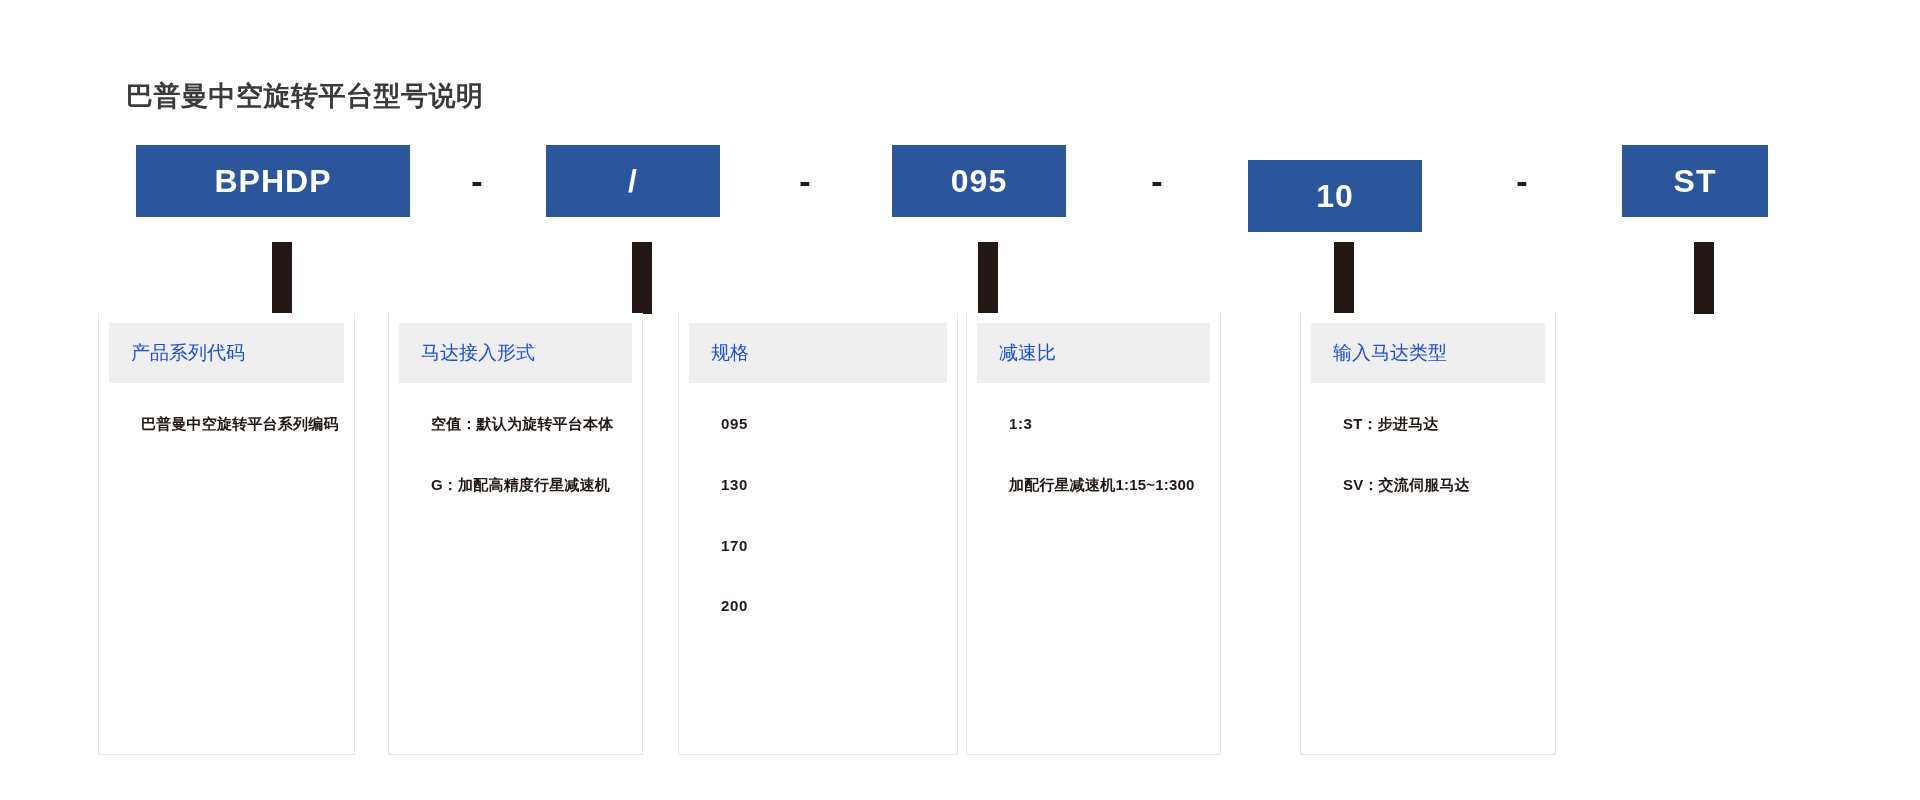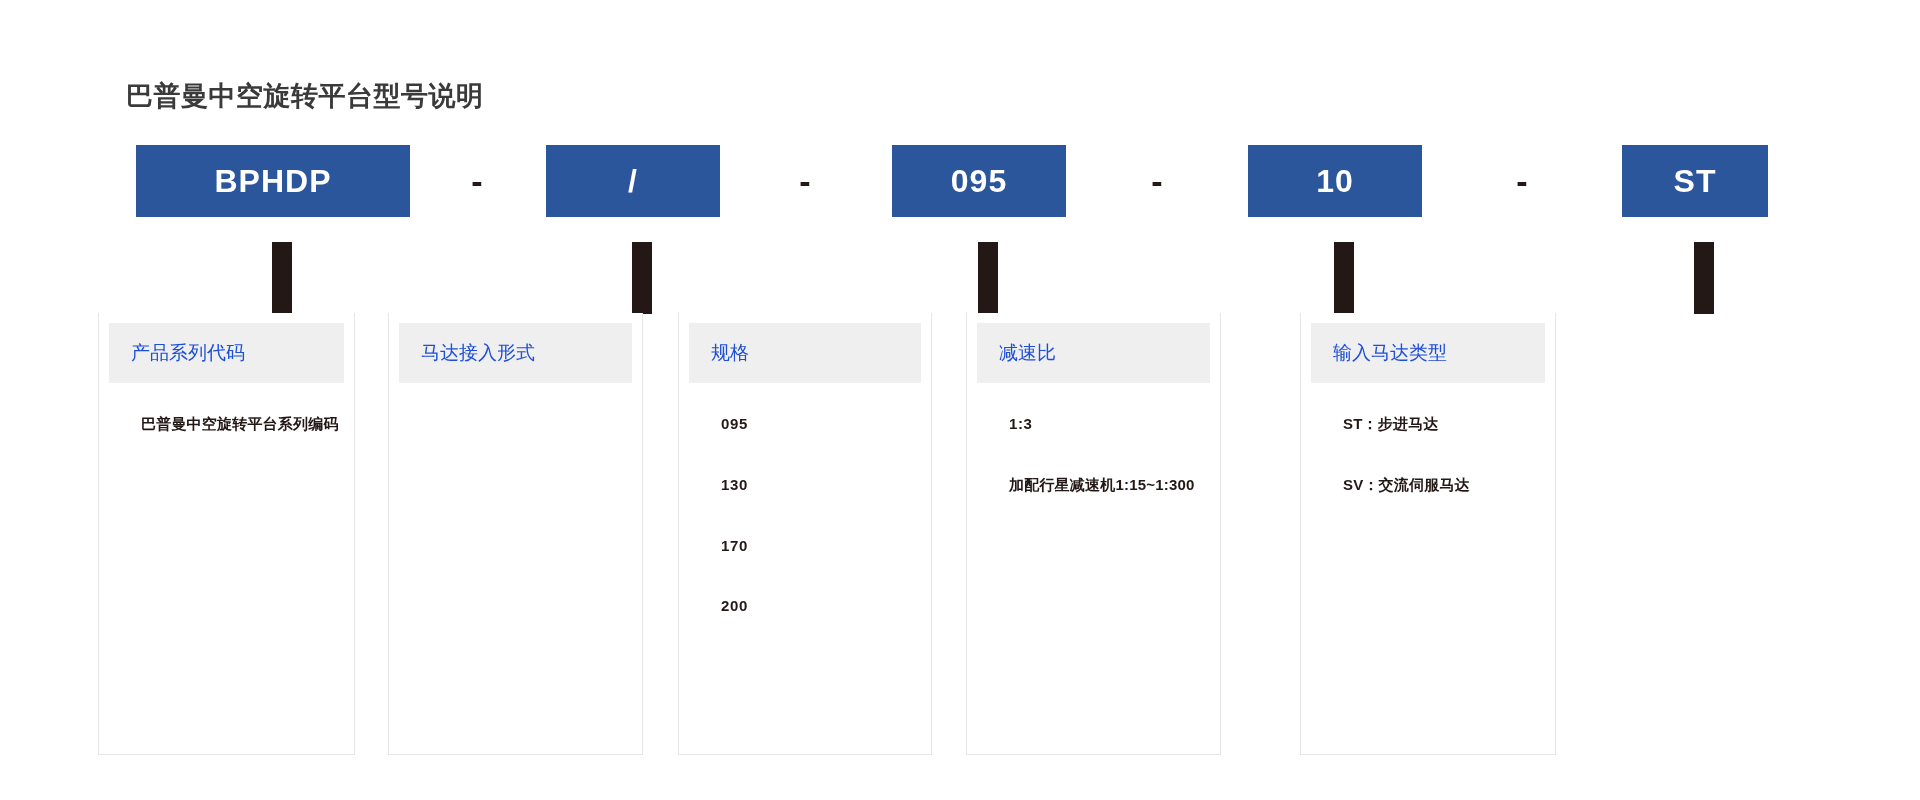--- a/index.html
+++ b/index.html
@@ -60,21 +60,21 @@
     color: #231815;
     font-size: 34px;
     font-weight: bold;
     line-height: 1;
   }
 
   
   .chip-0 { left: 116px;  width: 274px; }
   .chip-1 { left: 526px;  width: 174px; }
   .chip-2 { left: 872px;  width: 174px; }
-  .chip-3 { left: 1228px; width: 174px; }
+  .chip-3 { left: 1228px; width: 174px; margin-top: 15px; }
   .chip-4 { left: 1602px; width: 146px; }
 
   .sep-0 { left: 405px;  width: 104px; }
   .sep-1 { left: 715px;  width: 140px; }
   .sep-2 { left: 1062px; width: 150px; }
   .sep-3 { left: 1418px; width: 168px; }
 
   
   .connector {
     position: absolute;
@@ -93,21 +93,21 @@
   .panel {
     position: absolute;
     top: 293px;
     height: 442px;
     border: 1px solid #e6e6e6;
     border-top: none;
     background: #ffffff;
   }
   .panel-0 { left: 78px;   width: 257px; }
   .panel-1 { left: 368px;  width: 255px; }
-  .panel-2 { left: 658px;  width: 254px; }
+  .panel-2 { left: 658px;  width: 280px; }
   .panel-3 { left: 946px;  width: 255px; }
   .panel-4 { left: 1280px; width: 256px; }
 
   .panel-head {
     height: 60px;
     background: #efefef;
     display: flex;
     align-items: center;
     padding-left: 22px;
     font-size: 19px;
@@ -161,20 +161,24 @@
 
   <div class="panel panel-0">
     <div class="panel-head">产品系列代码</div>
     <div class="panel-body">
       <div class="panel-line">巴普曼中空旋转平台系列编码</div>
     </div>
   </div>
 
   <div class="panel panel-1">
     <div class="panel-head">马达接入形式</div>
+    <div class="panel-body">
+      <div class="panel-line">空值：默认为旋转平台本体</div>
+      <div class="panel-line">G：加配高精度行星减速机</div>
+    </div>
   </div>
 
   <div class="panel panel-2">
     <div class="panel-head">规格</div>
     <div class="panel-body">
       <div class="panel-line num">095</div>
       <div class="panel-line num">130</div>
       <div class="panel-line num">170</div>
       <div class="panel-line num">200</div>
     </div>

